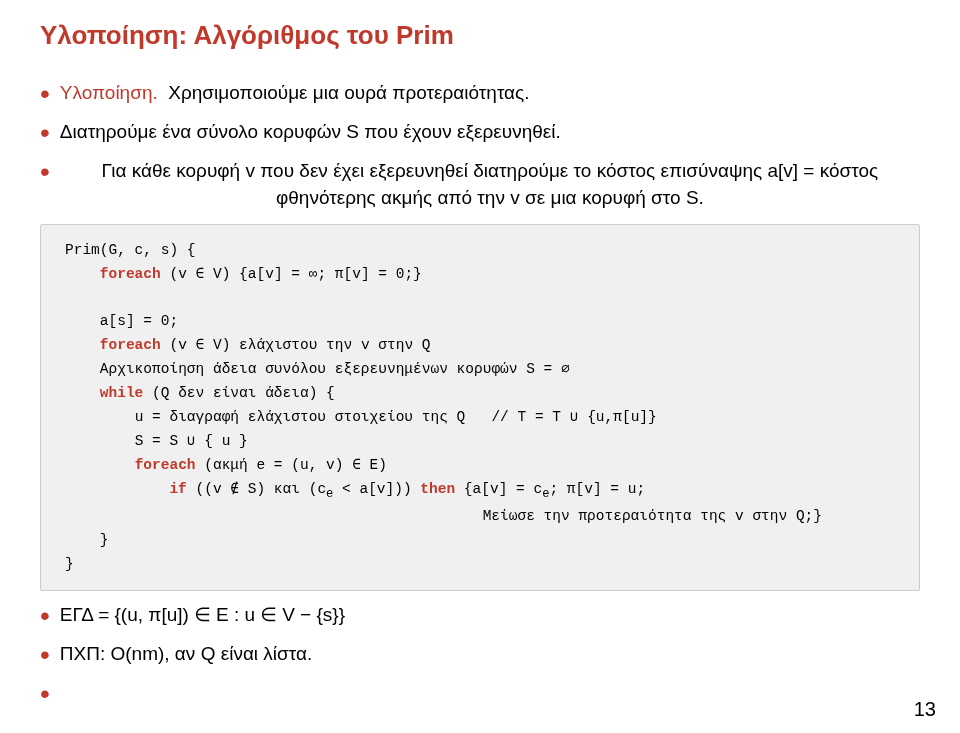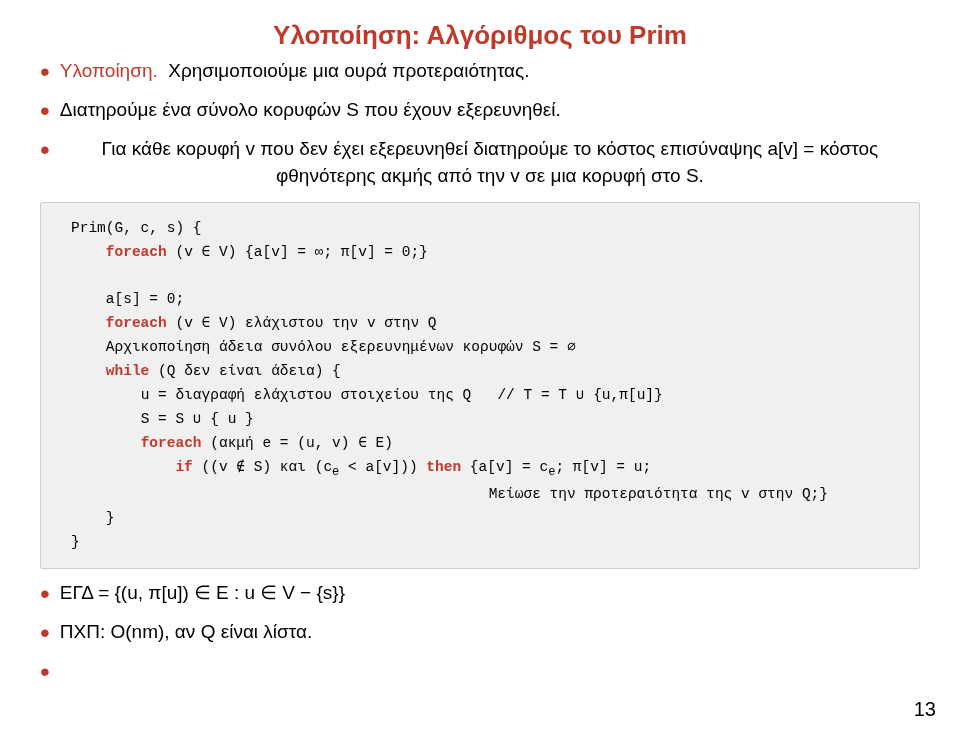--- a/index.html
+++ b/index.html
@@ -15,25 +15,25 @@
     }
 
     .page {
       width: 960px;
       height: 733px;
       padding: 20px 40px 20px 40px;
       position: relative;
     }
 
     .title {
-      text-align: center;
+      text-align: left;
       font-size: 26px;
       font-weight: bold;
       color: #c0392b;
-      margin-bottom: 6px;
+      margin-bottom: 28px;
       font-family: Arial, sans-serif;
     }
 
     .bullet-section {
       margin-bottom: 10px;
     }
 
     .bullet-item {
       display: flex;
       align-items: flex-start;
@@ -50,21 +50,21 @@
       flex-shrink: 0;
     }
 
     .bullet-text {
       line-height: 1.45;
     }
 
     .code-block {
       background: #f0f0f0;
       border: 1px solid #ccc;
-      padding: 14px 30px;
+      padding: 14px 24px;
       font-family: 'Courier New', Courier, monospace;
       font-size: 14.5px;
       line-height: 1.65;
       margin: 12px 0 10px 0;
       border-radius: 2px;
     }
 
     .code-keyword {
       color: #c0392b;
       font-weight: bold;

